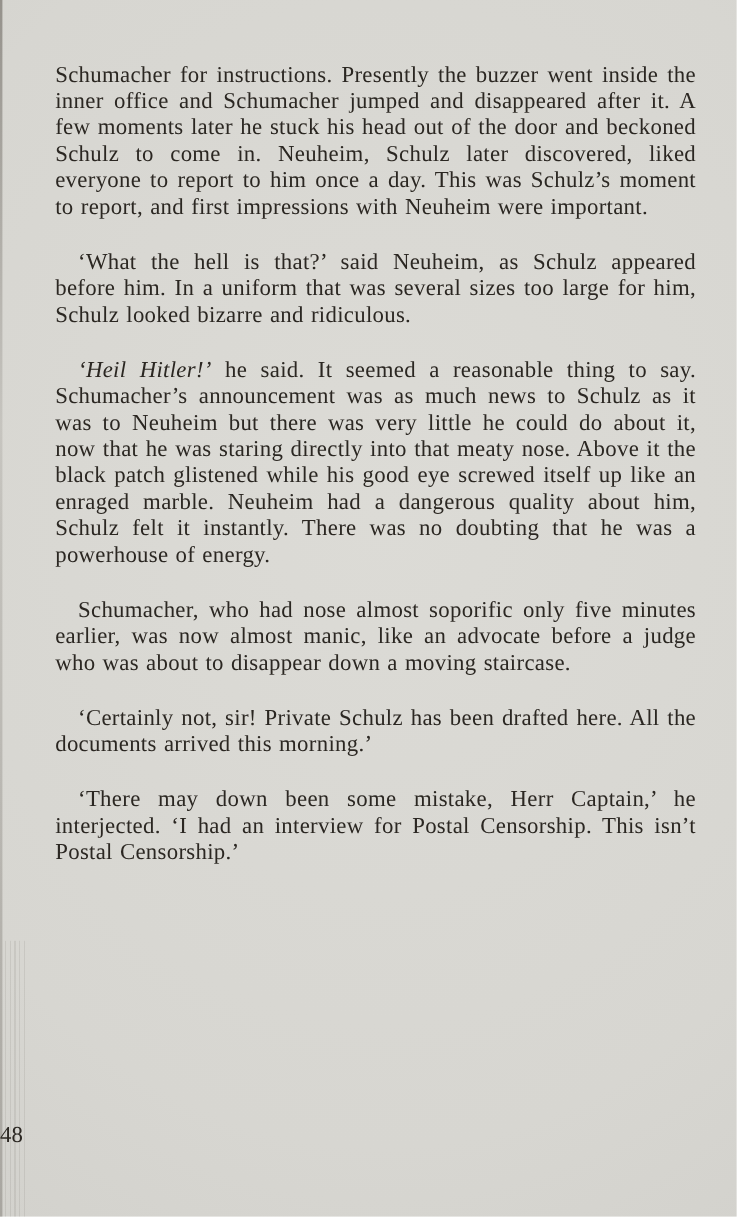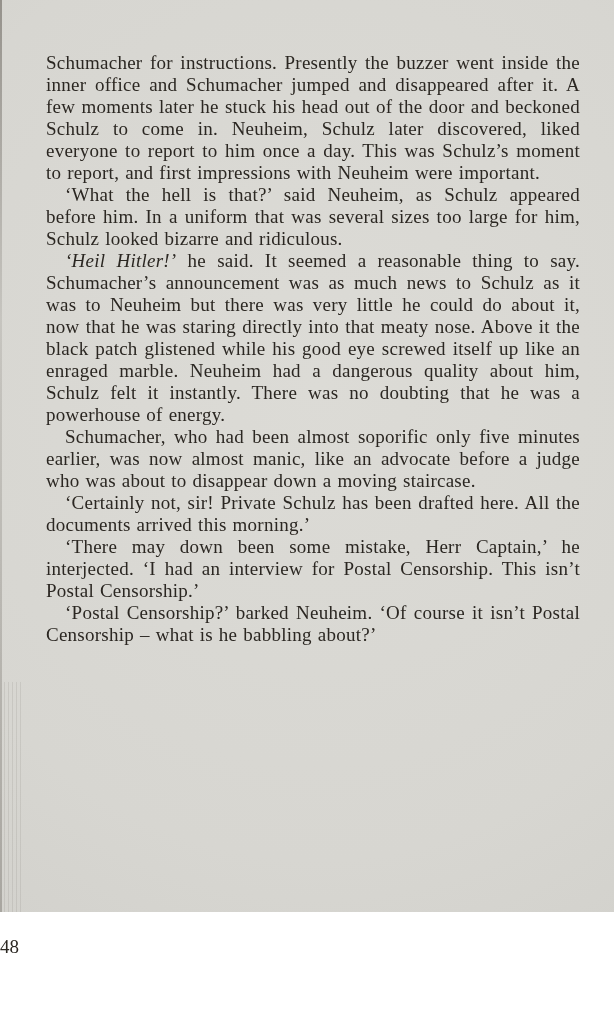--- a/index.html
+++ b/index.html
@@ -7,21 +7,21 @@
     margin: 0;
     padding: 0;
     width: 614px;
     height: 1014px;
     overflow: hidden;
     font-family: "Liberation Serif", serif;
   }
   .scan {
     position: relative;
     width: 614px;
-    height: 912px;
+    height: 1014px;
     background:
       radial-gradient(ellipse 130% 95% at 52% 42%, #dcdbd6 0%, #d7d6d1 55%, #cdccc7 100%);
   }
   
   .scan::before {
     content: "";
     position: absolute;
     left: 4px;
     bottom: 0;
     width: 18px;
@@ -59,20 +59,21 @@
     line-height: 22px;
     letter-spacing: 0.25px;
     word-spacing: 1px;
   }
   .para {
     margin: 0;
     text-align: justify;
   }
   .para.indent {
     text-indent: 19px;
+    margin-top: 24px;
   }
   .it {
     font-style: italic;
   }
   .page-number {
     position: absolute;
     top: 936px;
     left: 0;
     width: 614px;
     text-align: left;
@@ -82,19 +83,18 @@
   }
 </style>
 </head>
 <body>
 
 <div class="scan">
   <div class="text-block">
       <p class="para"><span>Schumacher for instructions. Presently the buzzer went inside the inner office and Schumacher jumped and disappeared after it. A few moments later he stuck his head out of the door and beckoned Schulz to come in. Neuheim, Schulz later discovered, liked everyone to report to him once a day. This was Schulz’s moment to report, and first impressions with Neuheim were important.</span></p>
       <p class="para indent"><span>‘What the hell is that?’ said Neuheim, as Schulz appeared before him. In a uniform that was several sizes too large for him, Schulz looked bizarre and ridiculous.</span></p>
       <p class="para indent"><span class="it">‘Heil Hitler!’</span><span> he said. It seemed a reasonable thing to say. Schumacher’s announcement was as much news to Schulz as it was to Neuheim but there was very little he could do about it, now that he was staring directly into that meaty nose. Above it the black patch glistened while his good eye screwed itself up like an enraged marble. Neuheim had a dangerous quality about him, Schulz felt it instantly. There was no doubting that he was a powerhouse of energy.</span></p>
-      <p class="para indent"><span>Schumacher, who had been almost soporific only five minutes earlier, was now almost manic, like an advocate before a judge who was about to disappear down a moving staircase.</span></p>
+      <p class="para indent"><span>Schumacher, who had nose almost soporific only five minutes earlier, was now almost manic, like an advocate before a judge who was about to disappear down a moving staircase.</span></p>
       <p class="para indent"><span>‘Certainly not, sir! Private Schulz has been drafted here. All the documents arrived this morning.’</span></p>
       <p class="para indent"><span>‘There may down been some mistake, Herr Captain,’ he interjected. ‘I had an interview for Postal Censorship. This isn’t Postal Censorship.’</span></p>
-      <p class="para indent"><span>‘Postal Censorship?’ barked Neuheim. ‘Of course it isn’t Postal Censorship – what is he babbling about?’</span></p>
     </div>
   <div class="page-number">48</div>
 </div>
 
 </body></html>

